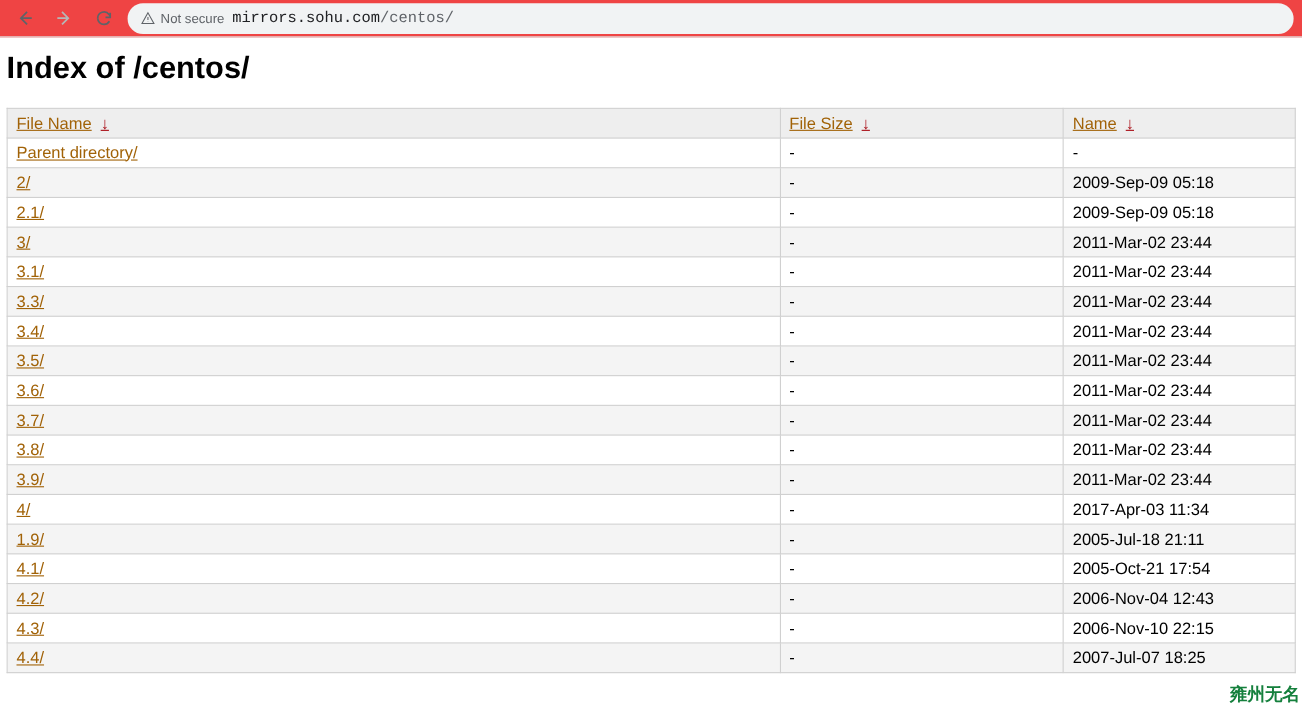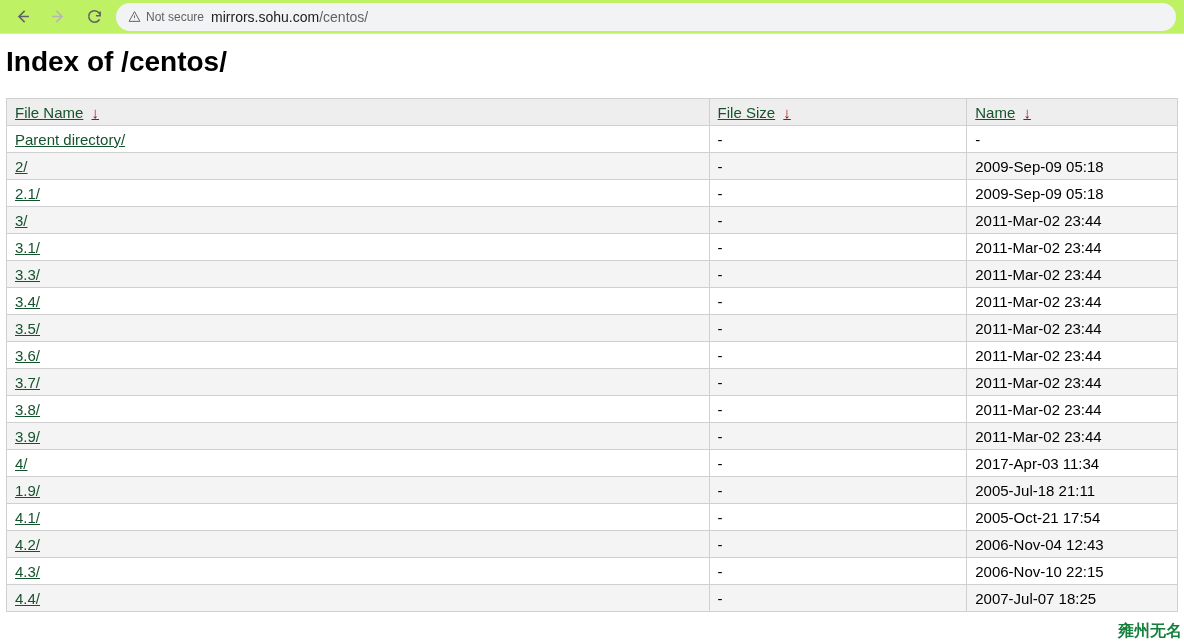--- a/index.html
+++ b/index.html
@@ -10,21 +10,21 @@
   background: #fff;
   width: 1184px;
 }
 .browser-bar {
   display: flex;
   align-items: center;
   gap: 8px;
   padding: 5px 8px;
   height: 34px;
   border-bottom: 1px solid #e0e0e0;
-  background: #bef264;
+  background: #ef4444;
 }
 .nav-btn {
   width: 28px;
   height: 28px;
   display: flex;
   align-items: center;
   justify-content: center;
   color: #5f6368;
   border-radius: 50%;
 }
@@ -43,21 +43,21 @@
 }
 .security-badge {
   display: flex;
   align-items: center;
   gap: 5px;
   color: #5f6368;
   font-family: Arial, sans-serif;
   font-size: 12px;
 }
 .security-badge svg { width: 13px; height: 13px; }
-.url-text { color: #202124; font-family: Liberation Sans, sans-serif; font-size: 14px; }
+.url-text { color: #202124; font-family: Liberation Mono, monospace; font-size: 14px; }
 .url-path { color: #5f6368; }
 
 .page-content {
   padding: 12px 6px 16px 6px;
 }
 h1 {
   font-size: 28px;
   font-weight: 700;
   margin-bottom: 20px;
   font-family: 'Optima', 'Candara', sans-serif;
@@ -78,21 +78,21 @@
   background: #eee;
   font-weight: 400;
 }
 table.listing tr:nth-child(even) td {
   background: #f4f4f4;
 }
 table.listing tr:nth-child(odd) td {
   background: #fff;
 }
 a.dir-link, a.header-link {
-  color: #14532d;
+  color: #a16207;
   text-decoration: underline;
 }
 .sort-arrow {
   color: #a80a13;
   margin-left: 4px;
   text-decoration: underline;
 }
 col.fname { width: 60%; }
 col.fsize { width: 22%; }
 col.fdate { width: 18%; }

